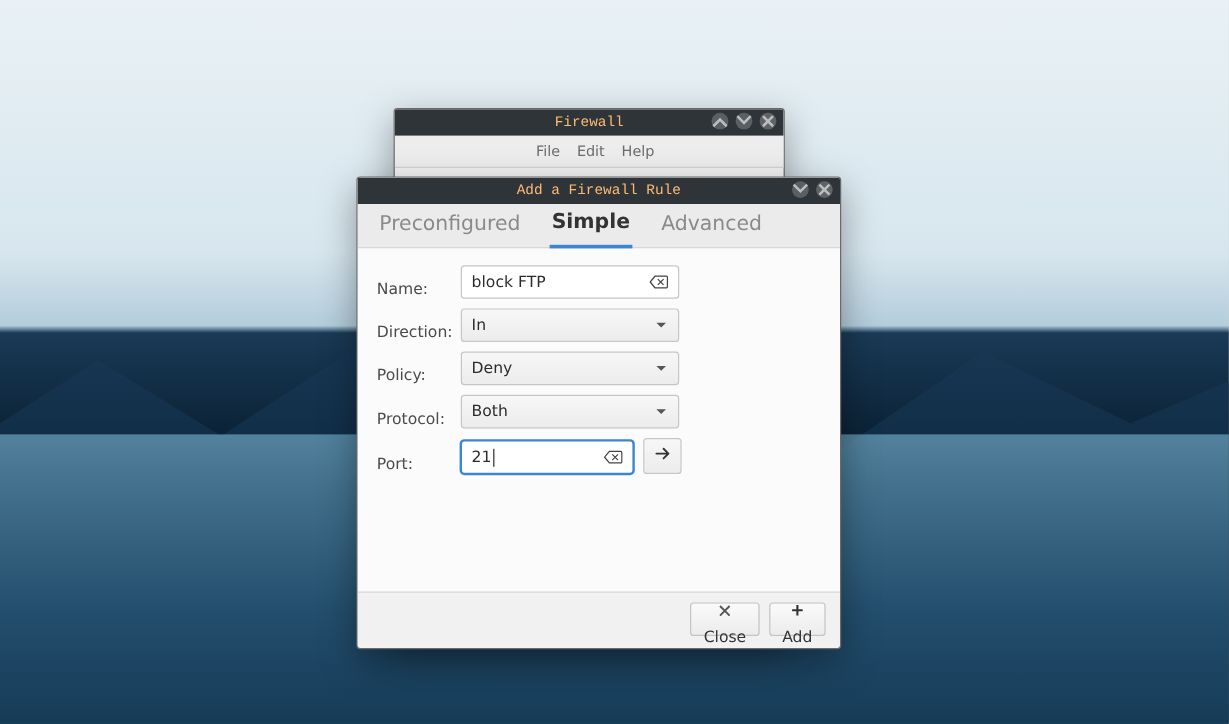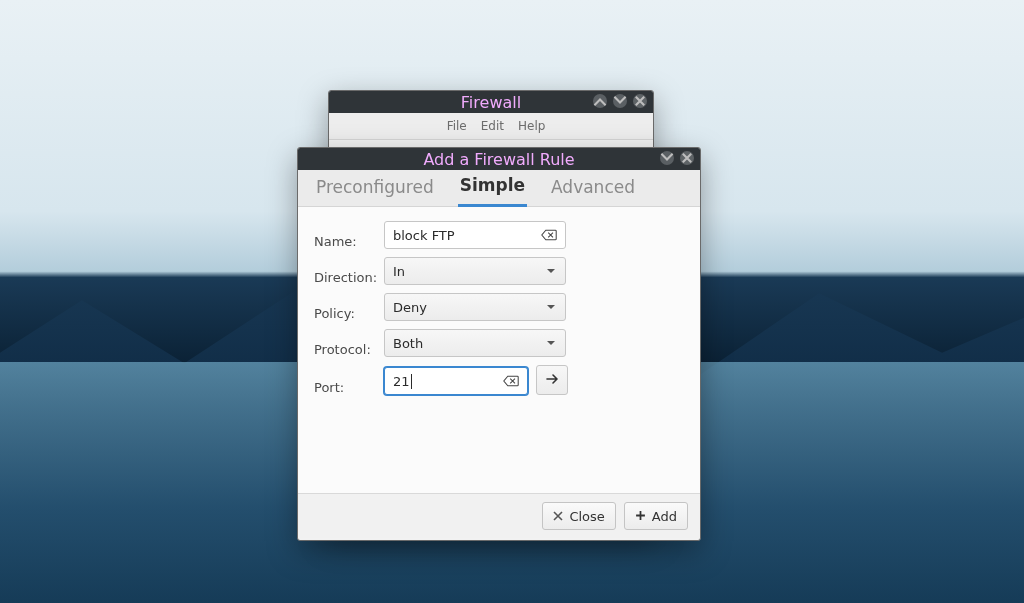--- a/index.html
+++ b/index.html
@@ -27,22 +27,22 @@
     opacity:.7;
     mix-blend:normal;
   }
 
   
   .window{
     position:absolute;background:#f2f2f2;border:1px solid #6a6a6a;
     box-shadow:0 10px 30px rgba(0,0,0,.35);border-radius:3px;overflow:hidden;
   }
   .titlebar{
-    height:22px;background:#2f3438;color:#f0abfc;display:flex;
-    align-items:center;justify-content:center;position:relative;font-size:16px;
+    height:22px;background:#2f3438;color:#fdba74;display:flex;
+    align-items:center;justify-content:center;position:relative;font-size:12px;font-family:Liberation Mono, monospace;
   }
   .titlebar .controls{
     position:absolute;right:6px;top:3px;display:flex;gap:6px;
   }
   .tb-btn{
     width:14px;height:14px;border-radius:50%;background:#5a5f63;
     display:flex;align-items:center;justify-content:center;color:#bdbdbd;font-size:10px;
     cursor:pointer;
   }
   .tb-btn.close{background:#5e6366;}
@@ -89,21 +89,21 @@
     width:30px;height:28px;margin-left:8px;border:1px solid #c6c6c6;border-radius:3px;
     background:linear-gradient(#f7f7f7,#ececec);display:flex;align-items:center;justify-content:center;
     cursor:pointer;
   }
   .footer{
     height:44px;border-top:1px solid #d9d9d9;background:#f1f1f1;display:flex;
     align-items:center;justify-content:flex-end;gap:8px;padding-right:12px;
   }
   .btn{
     height:26px;border:1px solid #c4c4c4;border-radius:3px;background:linear-gradient(#fafafa,#ececec);
-    padding:0 10px;display:flex;align-items:center;gap:6px;cursor:pointer;color:#333;font-size:13px;
+    padding:0 10px;display:flex;align-items:center;gap:6px;cursor:pointer;color:#333;font-size:13px;flex-direction:column;
   }
   .caret{
     position:absolute;right:auto;
     width:1px;height:15px;background:#2b2b2b;animation:blink 1s step-end infinite;
   }
   @keyframes blink{50%{opacity:0;}}
 </style>
 </head>
 <body>
 

